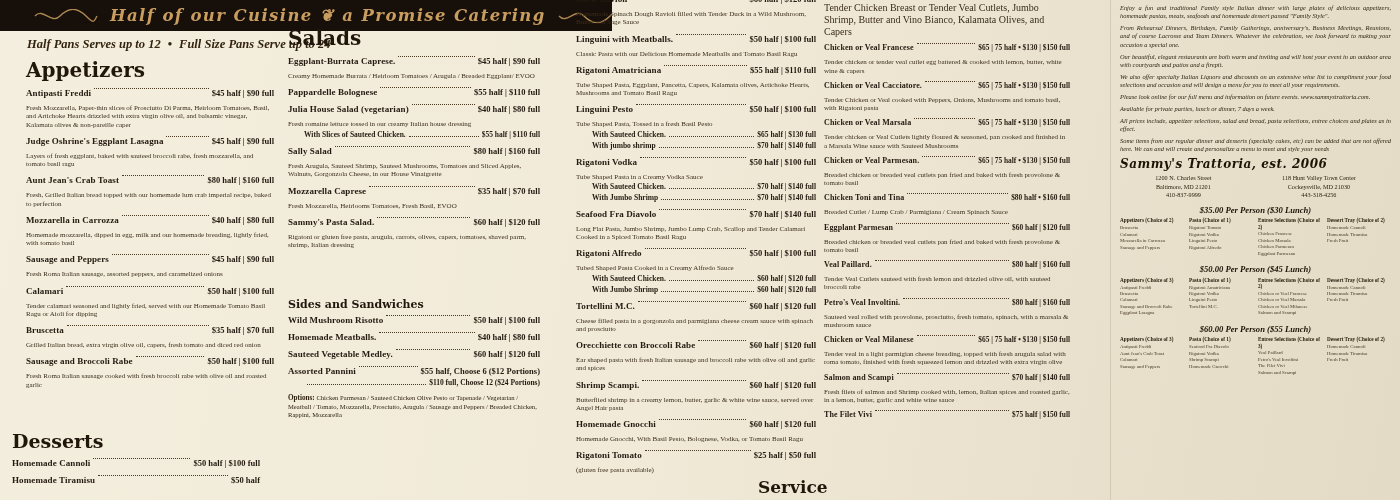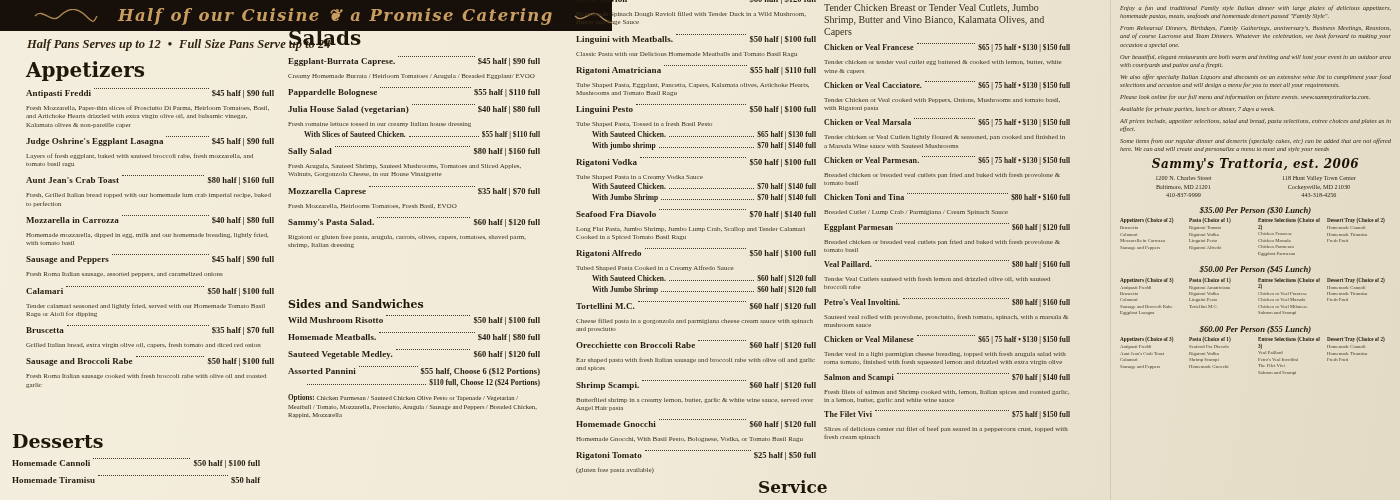--- a/index.html
+++ b/index.html
@@ -3,21 +3,21 @@
 <meta charset="utf-8">
 <style>
   html,body{margin:0;padding:0}
   body{width:1400px;height:500px;overflow:hidden;position:relative;
        background:#e9e2cf;font-family:"Liberation Serif",serif;color:#241a10}
   .page{position:absolute;inset:0;
         background:linear-gradient(100deg,#f4eede 0%,#f1ead8 48%,#eae2ce 72%,#e3dbc5 100%)}
 
   
   .banner{position:absolute;left:0;top:0;width:566px;height:31px;background:#170f09;
-          display:flex;align-items:center;gap:20px;padding:0 12px 0 34px;overflow:hidden}
+          display:flex;align-items:center;gap:12px;padding:0 12px 0 34px;overflow:hidden}
   .banner-script{font-family:"DejaVu Serif",serif;font-style:italic;font-weight:bold;
                  font-size:16.5px;color:#c99d5f;letter-spacing:1.4px;white-space:nowrap}
   .flourish{flex:0 0 auto;opacity:.85}
 
   .tagline{position:absolute;left:27px;top:37px;width:352px;font-style:italic;font-weight:bold;
            font-size:12.5px;color:#33240f;white-space:nowrap}
   .tagline .bullet{margin:0 7px;font-style:normal}
 
   .hdr{font-family:"DejaVu Serif",serif;font-weight:bold;color:#20160a;margin:0}
   .region{position:absolute}
@@ -50,21 +50,21 @@
   .options{font-size:6.6px;line-height:1.3;color:#2f2310;margin-top:3px}
   .opt-label{font-weight:bold;font-size:7.2px}
 
   .service-hdr{position:absolute;left:758px;top:477px;width:140px;font-size:17px;z-index:3}
 
   
   .right-rail{position:absolute;left:1110px;top:0;width:290px;height:500px;padding:4px 9px 0;
               border-left:1px solid rgba(60,40,20,.12);overflow:hidden;box-sizing:border-box}
   .blurb{font-style:italic;font-size:6.4px;line-height:1.3;color:#2d2212;margin:0 0 3.5px;text-align:justify}
   .signature{font-family:"DejaVu Serif",serif;font-style:italic;font-weight:bold;font-size:12px;
-             text-align:center;margin:3px 0;color:#1c1205;letter-spacing:.5px}
+             text-align:left;margin:3px 0;color:#1c1205;letter-spacing:.5px}
   .locations{display:flex;justify-content:space-around;margin-bottom:5px}
   .loc{font-size:6.2px;text-align:center;line-height:1.4;color:#2d2212}
   .pkg{margin-bottom:7px}
   .pkg-price{font-weight:bold;font-style:italic;font-size:8.6px;text-align:center;margin:2px 0 2.5px;color:#1c1205}
   .pkg-groups{display:flex;gap:5px}
   .pkg-group{flex:1;min-width:0}
   .pkg-label{font-weight:bold;font-size:5.2px;line-height:1.2;margin-bottom:1.5px;color:#2b2010}
   .pkg-item{font-size:4.8px;line-height:1.35;color:#473823;white-space:nowrap;overflow:hidden}
 </style>
 </head>
@@ -490,21 +490,20 @@
             <span class="mi-price">$70 half | $140 full</span>
           </div>
           <div class="mi-desc">Fresh filets of salmon and Shrimp cooked with, lemon, Italian spices and roasted garlic, in a lemon, butter, garlic and white wine sauce</div>
         </div>
         <div class="mi">
           <div class="mi-head">
             <span class="mi-name">The Filet Vivi</span>
             <span class="mi-lead"></span>
             <span class="mi-price">$75 half | $150 full</span>
           </div>
-          <div class="mi-desc">Slices of delicious center cut filet of beef pan seared in a peppercorn crust, topped with fresh cream spinach</div>
         </div>
       </div>
   </div>
 
   <h2 class="hdr service-hdr">Service</h2>
 
   <div class="right-rail">
     <div>
         <p class="blurb">Enjoy a fun and traditional Family style Italian dinner with large plates of delicious appetizers, homemade pastas, meats, seafoods and homemade dessert passed "Family Style".</p>
         <p class="blurb">From Rehearsal Dinners, Birthdays, Family Gatherings, anniversary's, Business Meetings, Reunions, and of course Lacrosse and Team Dinners. Whatever the celebration, we look forward to making your occasion a special one.</p>

